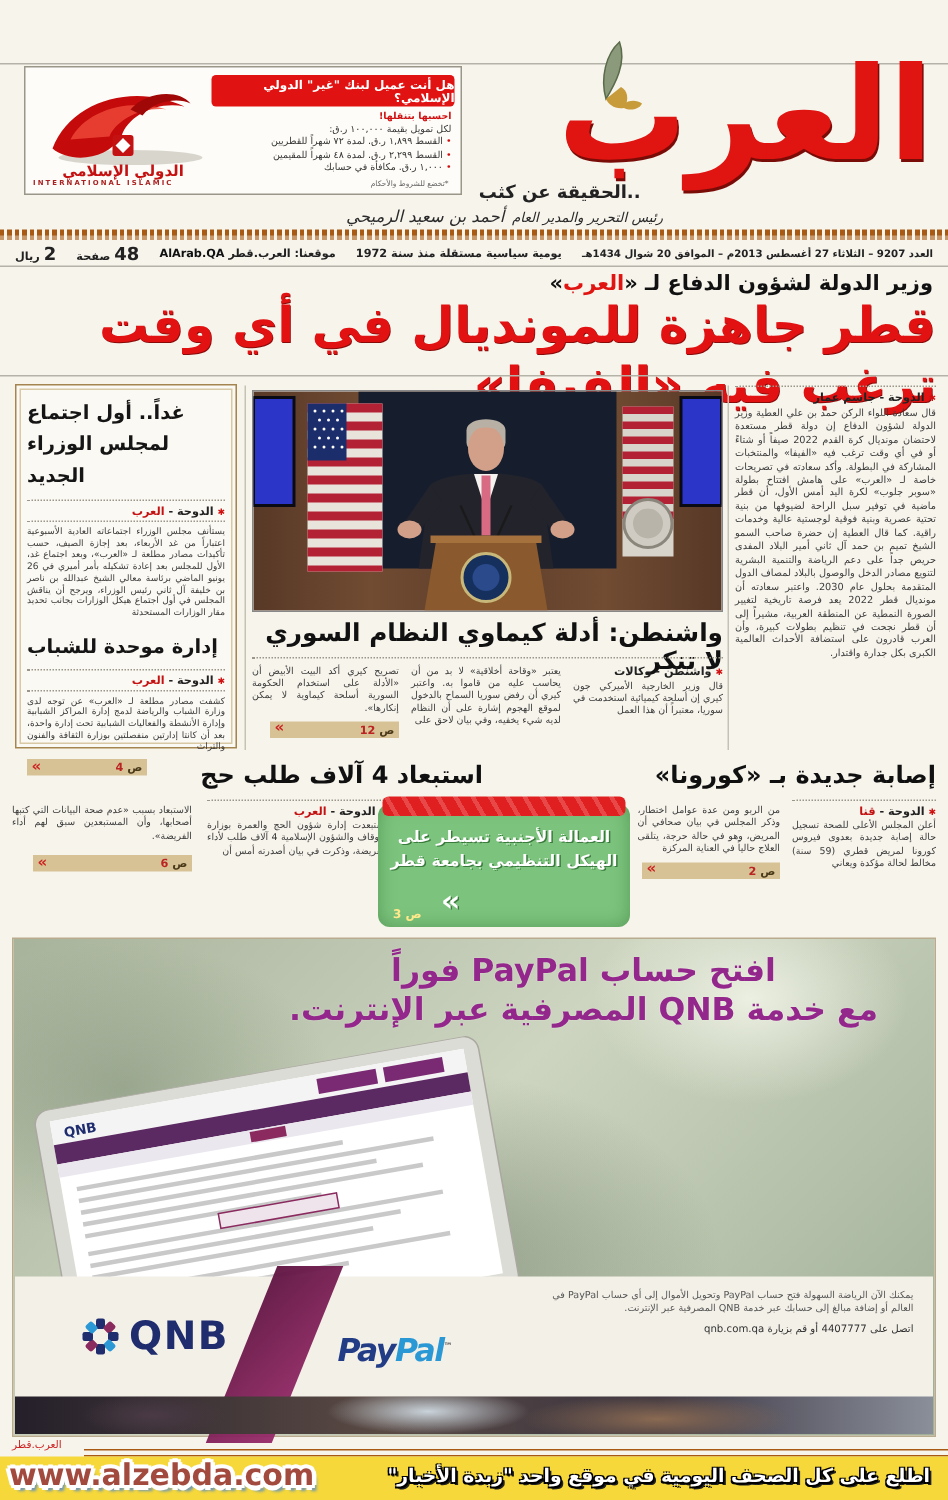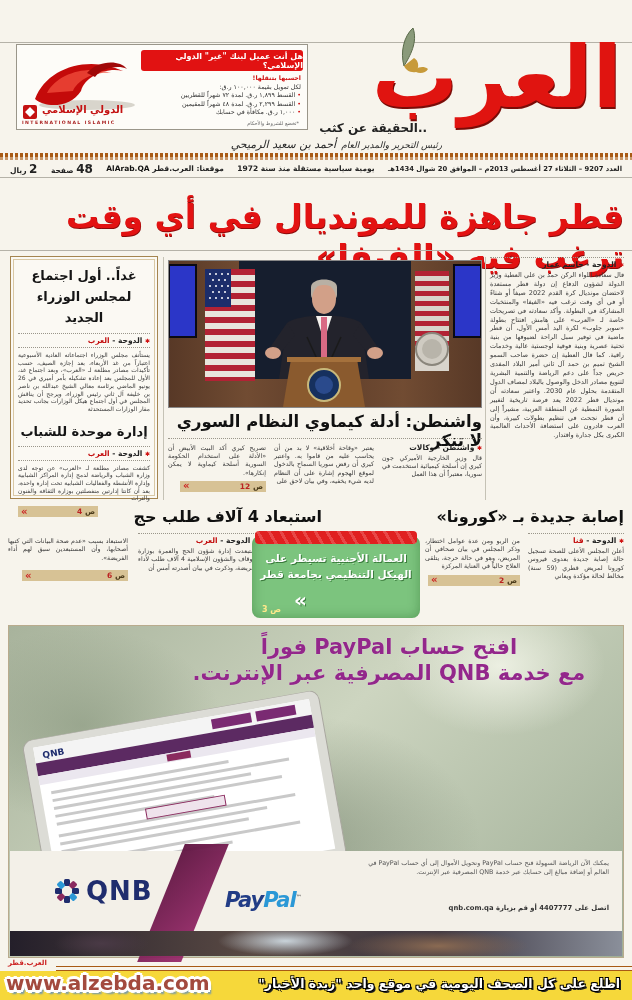--- a/index.html
+++ b/index.html
@@ -46,21 +46,21 @@
   .badge{background:#d7c295;display:flex;align-items:center;justify-content:space-between;
          height:11px;padding:0 3px;font-weight:bold;color:#4a3a1a;direction:rtl;}
   .badge .num{color:#b22;}
   .badge .arrows{color:#cc2222;font-size:10px;line-height:1;}
   .h-section{font-size:16px;font-weight:bold;color:#101010;direction:rtl;text-align:right;}
   
   .leftbox{left:10px;top:256px;width:148px;height:243px;background:#fbf9f3;
            border:1px solid #a5854f;box-shadow:inset 0 0 0 2px #fbf9f3,inset 0 0 0 3px #d9c8a4;
            padding:8px 7px 4px 7px;box-sizing:border-box;}
   .leftbox h3{margin:0;font-size:13px;line-height:21px;font-weight:bold;color:#151515;
-              direction:rtl;text-align:center;}
+              direction:rtl;text-align:left;}
   
   .greenbox{left:252px;top:536px;width:168px;height:82px;background:#7cc47e;border-radius:8px;
             box-shadow:inset 0 0 12px rgba(20,80,20,.35);}
   .greenbox .ribbon{position:absolute;top:-5px;left:3px;right:3px;height:13px;border-radius:4px;
             background:repeating-linear-gradient(60deg,#e02020 0 7px,#e84848 7px 10px);}
   .greenbox .gtext{position:absolute;top:14px;left:4px;right:4px;text-align:center;direction:rtl;
             color:#fff;font-weight:bold;font-size:10.5px;line-height:16px;
             text-shadow:1px 1px 0 #3a7a3c;}
   .greenbox .garrow{position:absolute;left:42px;bottom:6px;color:#fff;font-size:20px;
             font-weight:bold;text-shadow:1px 1px 0 #3a7a3c;}
@@ -79,31 +79,31 @@
   .qnb-logo{position:absolute;left:45px;top:250px;display:flex;align-items:center;gap:6px;}
   .qnb-word{font-size:26px;font-weight:bold;color:#1f2d6e;letter-spacing:1px;}
   .ribbon-maroon{position:absolute;left:152px;top:218px;width:44px;height:118px;
        background:linear-gradient(120deg,#5e1340,#982a6a);transform:skewX(-22deg);opacity:.95;}
   .paypal{position:absolute;left:216px;top:262px;font-size:21px;font-weight:bold;
           font-style:italic;letter-spacing:-1px;}
   .paypal .p1{color:#223d86;} .paypal .p2{color:#2b98d6;} .paypal sup{font-size:6px;color:#555;}
   .qnb-right{position:absolute;right:14px;top:230px;width:255px;direction:rtl;text-align:right;}
   .qnb-first{font-size:9.5px;font-weight:bold;color:#6d2458;}
   .qnb-body{font-size:6.4px;color:#555;line-height:9px;margin-top:3px;}
-  .qnb-contact{font-size:6.8px;color:#333;font-weight:bold;margin-top:27px;}
+  .qnb-contact{font-size:6.8px;color:#333;font-weight:normal;margin-top:5px;}
   .qnb-photo{position:absolute;left:1px;right:1px;bottom:1px;height:25px;
      background:
        radial-gradient(60px 18px at 15% 50%,#4a3a46 0%,transparent 80%),
        radial-gradient(90px 20px at 45% 40%,#c9d3da 0%,transparent 75%),
        radial-gradient(120px 22px at 70% 60%,#8a6a52 0%,transparent 75%),
        linear-gradient(90deg,#241f2a,#5a4a44 40%,#3a3440 70%,#8a8f9a);}
   
   .laptop{position:absolute;left:18px;top:88px;width:320px;height:200px;transform:rotate(-10deg);}
   
-  .footer-tag{left:8px;top:959px;font-size:7px;font-weight:bold;color:#cc2222;direction:rtl;}
+  .footer-tag{left:8px;top:959px;font-size:7px;font-weight:normal;color:#cc2222;direction:rtl;}
   .footer-rule{left:56px;right:0;top:966px;height:3px;border-top:1px solid #a85a14;border-bottom:1px solid #a85a14;}
   .banner{left:0;right:0;top:971px;height:29px;background:#f6d83a;}
   .banner-text{position:absolute;right:12px;top:5px;font-size:12.5px;font-weight:bold;color:#fff;
      direction:rtl;
      text-shadow:-1px -1px 0 #000,1px -1px 0 #000,-1px 1px 0 #000,1px 1px 0 #000,2px 2px 0 #222;}
   .watermark{position:absolute;left:6px;top:0px;font-size:20px;font-weight:bold;color:#a34a3e;
      letter-spacing:0px;
      text-shadow:-2px -2px 0 #fff,2px -2px 0 #fff,-2px 2px 0 #fff,2px 2px 0 #fff,
                  -3px 0 0 #fff,3px 0 0 #fff,0 3px 0 #fff,0 -3px 0 #fff,3px 4px 2px #6d96b5;}
 </style>
@@ -124,21 +124,21 @@
     <div class="bank-q">هل أنت عميل لبنك "غير" الدولي الإسلامي؟</div>
     <div class="bank-lines">
       <div class="bank-intro">احسبها بتنقلها!</div>
       <div>لكل تمويل بقيمة ١٠٠,٠٠٠ ر.ق:</div>
       <div><span class="bank-bullet">•</span> <span>القسط ١,٨٩٩ ر.ق. لمدة ٧٢ شهراً للقطريين</span></div>
       <div><span class="bank-bullet">•</span> <span>القسط ٢,٢٩٩ ر.ق. لمدة ٤٨ شهراً للمقيمين</span></div>
       <div><span class="bank-bullet">•</span> <span>١,٠٠٠ ر.ق. مكافأة في حسابك</span></div>
     </div>
     <div class="bank-terms">*تخضع للشروط والأحكام</div>
     <div class="bank-brand">
-      <div style="display:flex;align-items:flex-start;gap:4px;">
+      <div style="display:flex;align-items:center;gap:4px;flex-direction:column;">
         <svg width="16" height="16" viewBox="0 0 16 16">
           <rect x="1" y="1" width="14" height="14" rx="2" fill="#c41212"></rect>
           <path d="M8,3 L13,8 L8,13 L3,8 Z M8,5.5 L10.5,8 L8,10.5 L5.5,8 Z" fill="#fff"></path>
         </svg>
         <span class="brand-ar">الدولي الإسلامي</span>
       </div>
       <div class="brand-en">INTERNATIONAL ISLAMIC</div>
     </div>
   </div>
 
@@ -168,20 +168,23 @@
     </span>
     <span>
       <span class="infonum">48</span> <span>صفحة</span>
     </span>
     <span>
       <span class="infonum">2</span> <span>ريال</span>
     </span>
   </div>
   <div class="rule-h" style="left:0;right:0;top:177px;"></div>
 
+  <div class="abs kicker">
+    <span>وزير الدولة لشؤون الدفاع لـ «</span><span class="paper">العرب</span><span>»</span>
+  </div>
   <div class="abs headline">قطر جاهزة للمونديال في أي وقت ترغب فيه «الفيفا»</div>
   <div class="rule-h" style="left:0;right:0;top:250px;"></div>
 
   <div class="abs" style="right:8px;top:257px;width:134px;">
     <div class="dotted"></div>
     <div class="byline">
       <span class="star">✱</span>
       <span>الدوحة - </span><span>جاسم عمار</span>
     </div>
     <div class="body-sm" style="font-size:6.5px;line-height:8.9px;">قال سعادة اللواء الركن حمد بن علي العطية وزير الدولة لشؤون الدفاع إن دولة قطر مستعدة لاحتضان مونديال كرة القدم 2022 صيفاً أو شتاءً أو في أي وقت ترغب فيه «الفيفا» والمنتخبات المشاركة في البطولة. وأكد سعادته في تصريحات خاصة لـ «العرب» على هامش افتتاح بطولة «سوبر جلوب» لكرة اليد أمس الأول، أن قطر ماضية في توفير سبل الراحة لضيوفها من بنية تحتية عصرية وبنية فوقية لوجستية عالية وخدمات راقية. كما قال العطية إن حضرة صاحب السمو الشيخ تميم بن حمد آل ثاني أمير البلاد المفدى حريص جداً على دعم الرياضة والتنمية البشرية لتنويع مصادر الدخل والوصول بالبلاد لمصاف الدول المتقدمة بحلول عام 2030. واعتبر سعادته أن مونديال قطر 2022 يعد فرصة تاريخية لتغيير الصورة النمطية عن المنطقة العربية، مشيراً إلى أن قطر نجحت في تنظيم بطولات كبيرة، وأن العرب قادرون على استضافة الأحداث العالمية الكبرى بكل جدارة واقتدار.</div>

